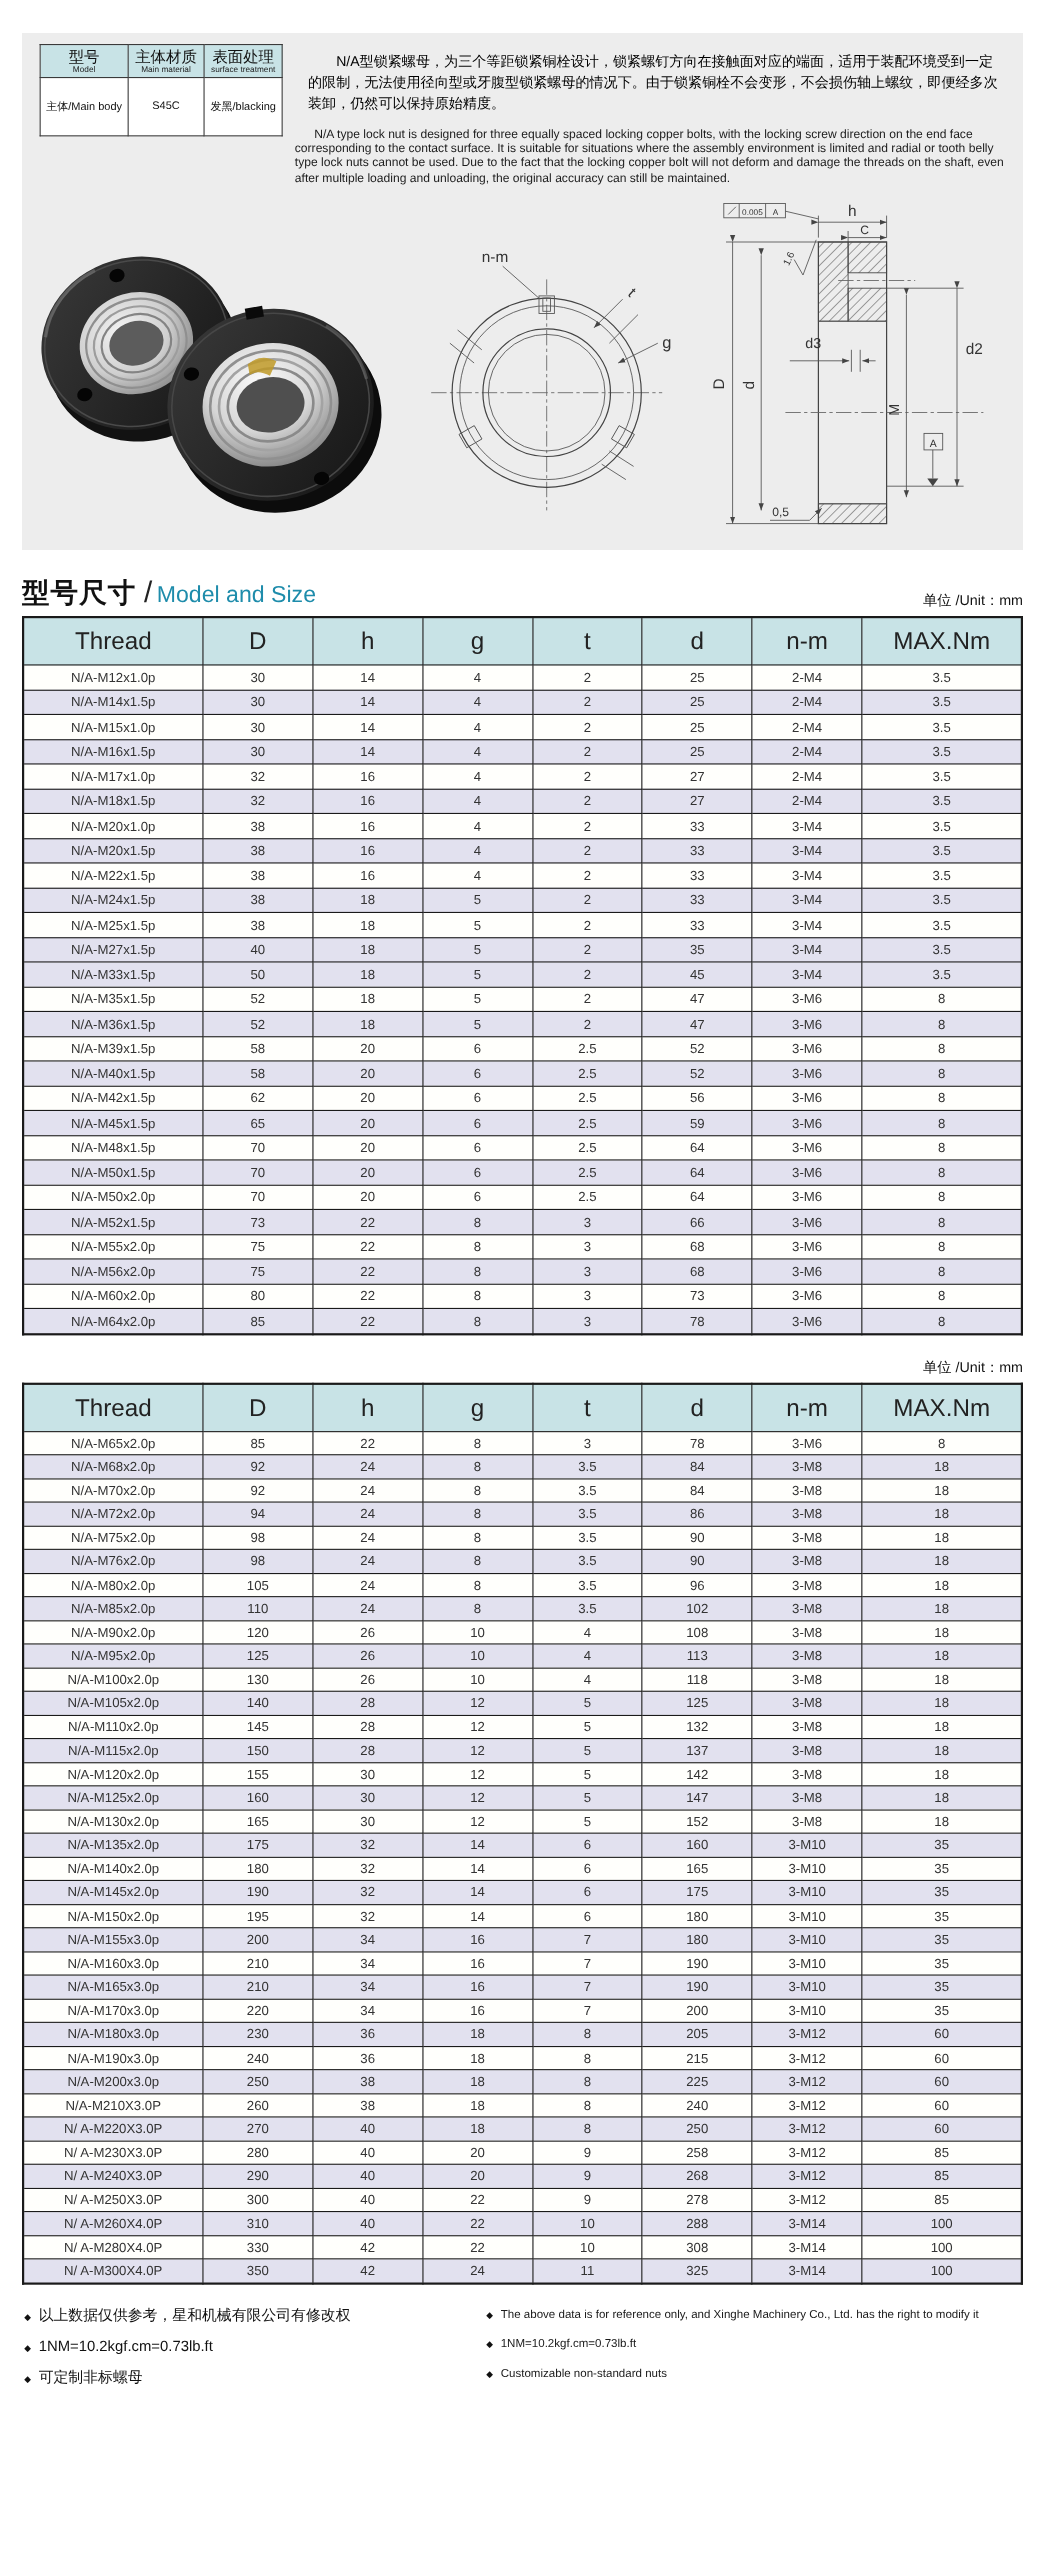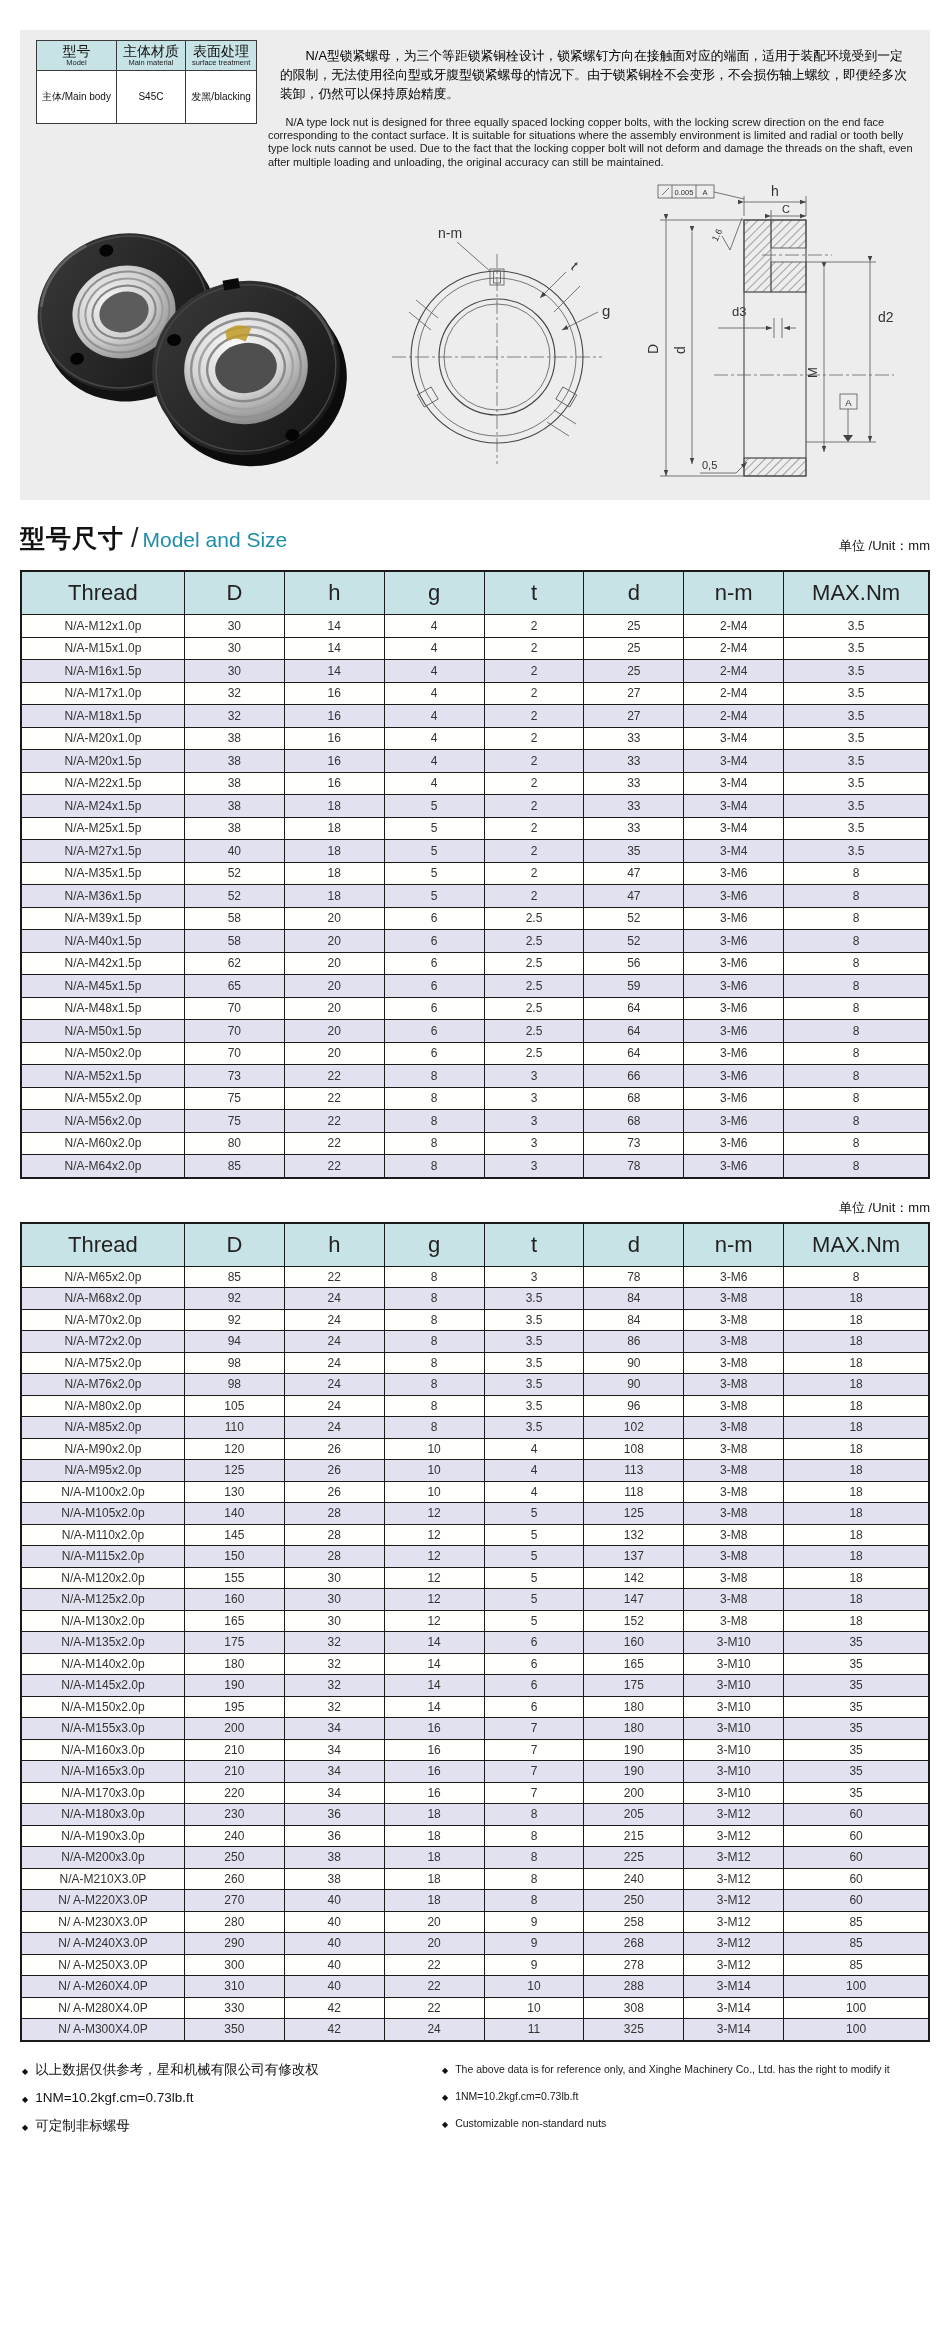--- a/index.html
+++ b/index.html
@@ -17,21 +17,21 @@
   .spec-en{display:block;font-size:7.5px;color:#222;}
   .desc{position:absolute;left:248px;top:4px;right:10px;}
   .desc-zh{margin:12px;font-size:12.8px;line-height:1.5;text-indent:2em;color:#000;font-weight:500;}
   .desc-en{margin:5px 0 0;font-size:11px;line-height:1.22;text-indent:1.6em;color:#1c1c1c;}
   .drawings{position:absolute;left:4px;top:142px;width:906px;height:325px;display:flex;}
   svg text{font-family:"Liberation Sans","DejaVu Sans",sans-serif;fill:#333;}
   .dwg-line{stroke:#444;fill:none;stroke-width:1.1;}
   .thin{stroke-width:0.8;stroke:#555;}
   .axis{stroke:#666;stroke-width:0.8;stroke-dasharray:14 3 3 3;fill:none;}
   
-  .section-head{display:flex;align-items:flex-end;justify-content:space-between;margin:22px 20px 15px;}
+  .section-head{display:flex;align-items:flex-end;justify-content:space-between;margin:22px 20px 5px;}
   .title-zh{font-size:25px;font-weight:bold;color:#111;letter-spacing:1px;}
   .title-slash{font-size:27px;font-weight:300;color:#222;margin:0 4px 0 7px;}
   .title-en{font-size:21px;color:#1e8cab;}
   .unit{font-size:13px;color:#111;}
   .unit-row2{text-align:right;margin:20px 20px 5px;font-size:13px;color:#111;}
   
   .size-table{width:910px;margin:0 20px;border-collapse:collapse;table-layout:fixed;border:2.5px solid #1a1a1a;padding-left:34px;}
   .size-table th{background:#c8e3e6;border:1.5px solid #1a1a1a;font-size:22px;font-weight:normal;height:40px;color:#222;}
   .size-table td{border:1.5px solid #1a1a1a;text-align:center;font-size:12px;padding:0;color:#333;background:#fffffc;}
   .t1 td{height:21.5px;}
@@ -281,20 +281,30 @@
       <tr>
         <td>N/A-M12x1.0p</td>
         <td>30</td>
         <td>14</td>
         <td>4</td>
         <td>2</td>
         <td>25</td>
         <td>2-M4</td>
         <td>3.5</td>
       </tr>
+      <tr class="alt">
+        <td>N/A-M14x1.5p</td>
+        <td>30</td>
+        <td>14</td>
+        <td>4</td>
+        <td>2</td>
+        <td>25</td>
+        <td>2-M4</td>
+        <td>3.5</td>
+      </tr>
       <tr>
         <td>N/A-M15x1.0p</td>
         <td>30</td>
         <td>14</td>
         <td>4</td>
         <td>2</td>
         <td>25</td>
         <td>2-M4</td>
         <td>3.5</td>
       </tr>
@@ -378,20 +388,30 @@
         <td>3-M4</td>
         <td>3.5</td>
       </tr>
       <tr class="alt">
         <td>N/A-M27x1.5p</td>
         <td>40</td>
         <td>18</td>
         <td>5</td>
         <td>2</td>
         <td>35</td>
+        <td>3-M4</td>
+        <td>3.5</td>
+      </tr>
+      <tr class="alt">
+        <td>N/A-M33x1.5p</td>
+        <td>50</td>
+        <td>18</td>
+        <td>5</td>
+        <td>2</td>
+        <td>45</td>
         <td>3-M4</td>
         <td>3.5</td>
       </tr>
       <tr>
         <td>N/A-M35x1.5p</td>
         <td>52</td>
         <td>18</td>
         <td>5</td>
         <td>2</td>
         <td>47</td>

